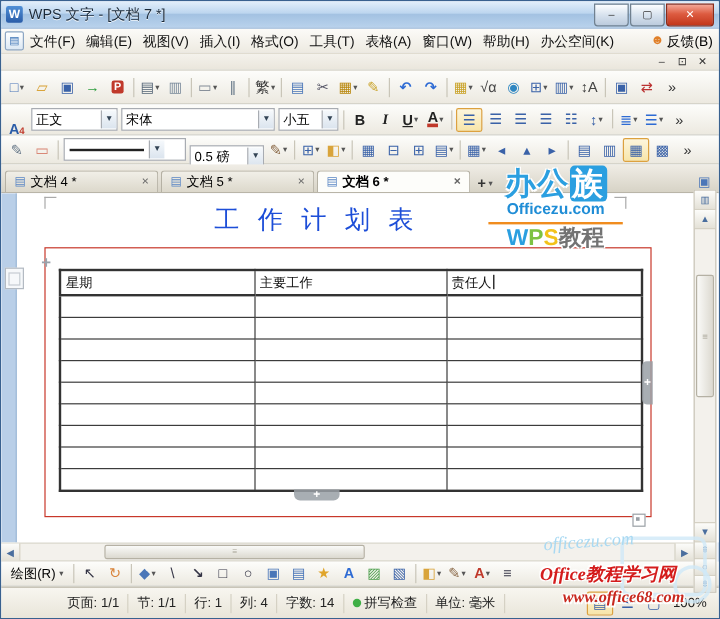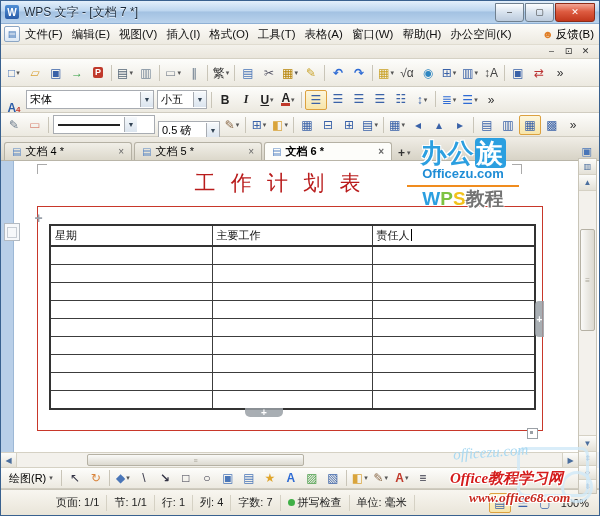--- a/index.html
+++ b/index.html
@@ -69,22 +69,22 @@
   .tab .ticn{color:#5b87c5;font-size:10px;}
   .tab .tclose{margin-left:auto;color:#666;font-size:10px;}
   .tab-add{display:flex;align-items:center;gap:1px;padding:0 4px;font-weight:bold;color:#333;}
   .tabbar-right{margin-left:auto;color:#4a76b8;font-size:11px;padding:0 4px 2px;}
 
   
   .docarea{position:relative;flex:1 1 auto;background:#fff;overflow:hidden;}
   .page-strip{position:absolute;left:0;top:0;bottom:0;width:12px;background:#b9cfe8;border-right:1px solid #9db8d6;}
   .cropmark-l{position:absolute;left:36px;top:3px;width:9px;height:9px;border-left:1px solid #aaa;border-top:1px solid #aaa;}
   .cropmark-r{position:absolute;left:511px;top:3px;width:9px;height:9px;border-right:1px solid #aaa;border-top:1px solid #aaa;}
-  .doc-title{position:absolute;left:44px;width:470px;top:8px;text-align:center;
-    font-family:"Liberation Serif","DejaVu Serif",serif;font-size:21px;color:#b91c1c;letter-spacing:5px;}
+  .doc-title{position:absolute;left:28px;width:470px;top:8px;text-align:center;
+    font-family:"Liberation Serif","DejaVu Serif",serif;font-size:21px;color:#1d4ed8;letter-spacing:5px;}
   .redrect{position:absolute;left:36px;top:45px;width:504px;height:223px;border:1px solid #c8372a;}
   .movehandle{position:absolute;left:31px;top:51px;width:13px;height:13px;color:#9aa2ab;
     font-size:14px;font-weight:bold;line-height:12px;text-align:center;}
   .margicon{position:absolute;left:3px;top:62px;width:14px;height:16px;border:1px solid #b3bac2;background:#f6f8fa;}
   .margicon::after{content:"";position:absolute;left:2px;top:3px;width:8px;height:9px;border:1px solid #c6ccd3;}
   table.doctable{position:absolute;left:48px;top:63px;width:485px;border-collapse:collapse;table-layout:fixed;
     font-family:"Liberation Serif","DejaVu Serif",serif;}
   table.doctable th,table.doctable td{border:1px solid #3c3c3c;padding:1px 4px;font-size:11px;font-weight:normal;
     text-align:left;color:#111;overflow:hidden;}
   table.doctable th{height:17px;border-bottom:2px solid #333;}
@@ -286,20 +286,24 @@
       </span>
       <span class="ticon">
         <span class="glyph" style="color: rgb(51, 51, 51);">»</span>
       </span>
     </div>
 
   <div class="tbar tb-fmt">
     <span class="ticon">
       <span class="fonticonA"><span>A</span><small>4</small></span>
     </span>
+    <span class="combo" style="width:70px;">
+      <span class="cval">正文</span>
+      <span class="carrow">▼</span>
+    </span>
     <span class="combo" style="width:126px;">
       <span class="cval">宋体</span>
       <span class="carrow">▼</span>
     </span>
     <span class="combo" style="width:48px;align-items:center;">
       <span class="cval">小五</span>
       <span class="carrow">▼</span>
     </span>
     <span class="sep"></span>
     <span class="ticon">
@@ -615,21 +619,21 @@
         <span class="stitem">
           <span>节: 1/1</span>
         </span>
         <span class="stitem">
           <span>行: 1</span>
         </span>
         <span class="stitem">
           <span>列: 4</span>
         </span>
         <span class="stitem">
-          <span>字数: 7</span>
+          <span>字数: 14</span>
         </span>
         <span class="stitem">
           <span class="sdot" style="background: rgb(63, 175, 70);"></span>
           <span>拼写检查</span>
         </span>
         <span class="stitem">
           <span>单位: 毫米</span>
         </span>
       </span>
     <span class="stviews" id="status-views">

